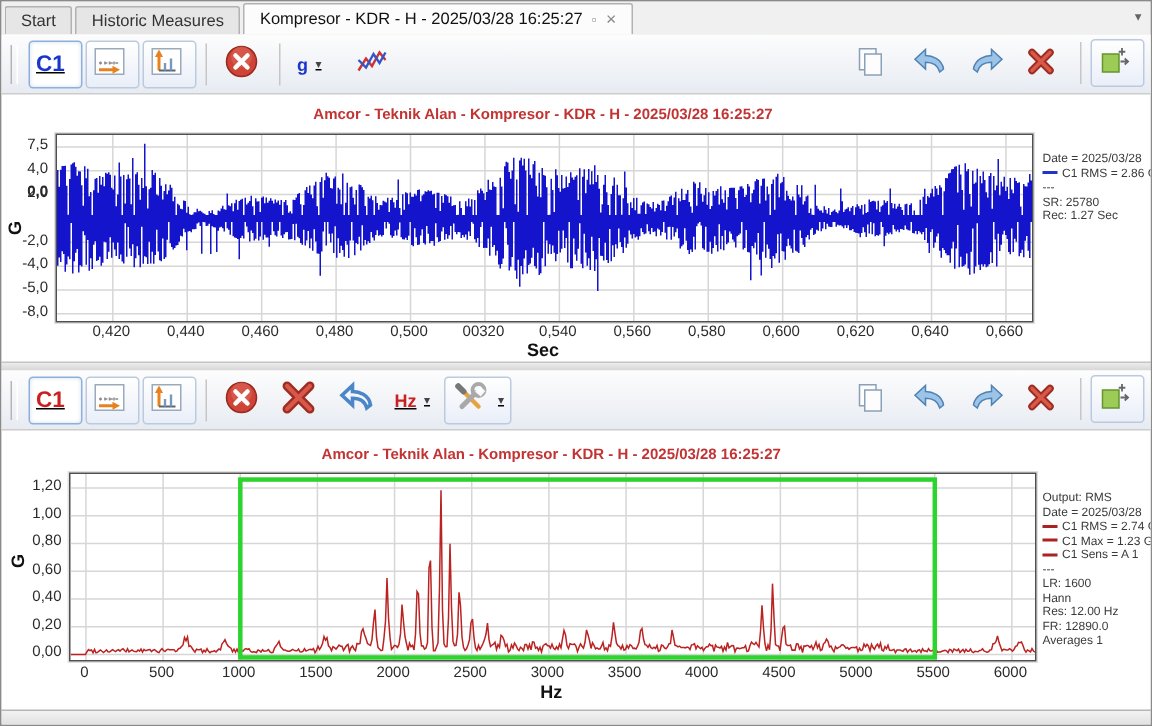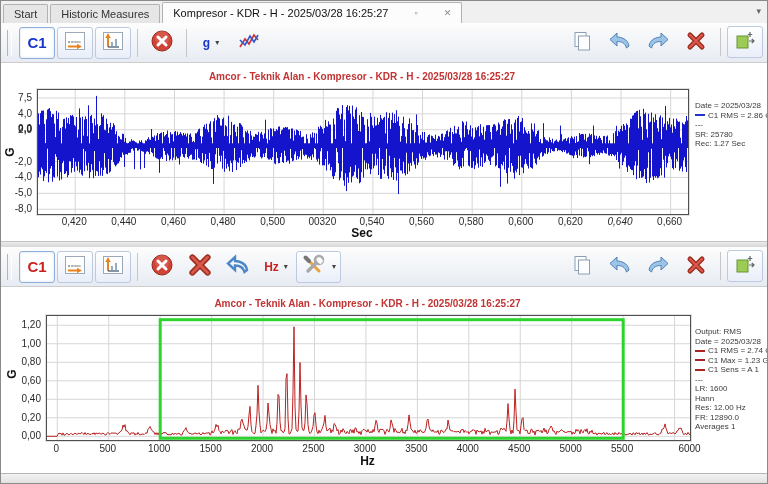--- a/index.html
+++ b/index.html
@@ -5,40 +5,40 @@
   html,body{margin:0;padding:0;background:#cfcfcf;}
   .app{position:relative;width:768px;height:484px;background:#ffffff;border:1px solid #8a8a8a;
        box-sizing:border-box;overflow:hidden;font-family:"Liberation Sans",sans-serif;}
 
   
   .tabbar{position:absolute;top:0;left:0;right:0;height:22px;background:#f0f0f0;
           border-bottom:1px solid #aeaeae;display:flex;align-items:flex-end;padding-left:2px;}
   .tab{height:18px;line-height:18px;padding:0 10px;font-size:11px;color:#333;background:#e6e6e6;
        border:1px solid #b2b2b2;border-bottom:none;margin-right:2px;border-radius:2px 2px 0 0;
        white-space:nowrap;cursor:pointer;}
-  .tab.active{background:#fcfcfc;height:20px;line-height:20px;display:flex;align-items:center;color:#111;gap:20px;}
+  .tab.active{background:#fcfcfc;height:20px;line-height:20px;display:flex;align-items:center;color:#111;}
   .tabicon{font-size:9px;color:#8a8a8a;margin-left:6px;}
   .tab-caret{position:absolute;right:6px;top:5px;font-size:9px;color:#666;cursor:pointer;}
 
   
   .panel{position:absolute;left:0;width:768px;background:#fff;}
   .panel.top{top:22px;height:218px;}
   .panel.bottom{top:246px;height:226px;}
   .divider{position:absolute;top:240px;left:0;width:768px;height:6px;
            background:linear-gradient(#ececec,#d2d2d2);border-top:1px solid #c4c4c4;}
   .statusbar{position:absolute;top:472px;left:0;width:768px;height:12px;
              background:linear-gradient(#f2f2f2,#dcdcdc);border-top:1px solid #b5b5b5;}
 
   
   .toolbar{position:absolute;top:0;left:0;right:0;height:40px;
            background:linear-gradient(#fdfdfd,#e7ebf2);border-bottom:1px solid #cccccc;
            display:flex;align-items:center;padding-left:6px;box-sizing:border-box;}
   .grip{width:3px;height:26px;border-left:1px solid #b5b5b5;border-right:1px solid #ffffff;margin:0 6px 0 0;cursor:grab;}
-  .tbtn{height:32px;min-width:36px;display:flex;align-items:center;justify-content:center;
-        padding:0 4px;margin:0 1px;background:none;border:1px solid transparent;border-radius:3px;cursor:pointer;}
+  .tbtn{height:32px;min-width:36px;display:flex;align-items:center;justify-content:flex-start;
+        padding:0 4px;margin:0 1px;background:none;border:1px solid transparent;border-radius:3px;cursor:pointer;text-decoration:underline;}
   .tbtn.framed{border-color:#bccadf;background:linear-gradient(#ffffff,#e9eef8);}
   .tbtn.sel{border-color:#8fb0da;background:#ffffff;box-shadow:inset 0 0 3px #d3dff0;}
   .sep{width:1px;height:28px;background:#c6c6c6;margin:0 5px;}
   .c1-blue{color:#1836cc;font-weight:bold;font-size:15px;}
   .c1-red{color:#cc1f1f;font-weight:bold;font-size:15px;}
   .unit-blue{color:#1836cc;font-weight:bold;font-size:12px;}
   .unit-red{color:#cc1f1f;font-weight:bold;font-size:12px;}
   .caret{font-size:8px;color:#444;margin-left:5px;}
   .rgroup{position:absolute;right:5px;top:3px;display:flex;align-items:center;}
 
@@ -196,21 +196,21 @@
         <span style="left: 86.8321px;">0,440</span>
         <span style="left: 136.45px;">0,460</span>
         <span style="left: 186.069px;">0,480</span>
         <span style="left: 235.687px;">0,500</span>
         <span style="left: 285.305px;">00320</span>
         <span style="left: 334.924px;">0,540</span>
         <span style="left: 384.542px;">0,560</span>
         <span style="left: 434.16px;">0,580</span>
         <span style="left: 483.779px;">0,600</span>
         <span style="left: 533.397px;">0,620</span>
-        <span style="left: 583.015px; font-style: italic;">0,640</span>
+        <span style="left: 583.015px;">0,640</span>
         <span style="left: 632.634px;">0,660</span>
       </div>
     <div class="xlabel" style="left:36px;top:203px;width:650px;">Sec</div>
     <div class="legend" id="legend-top" style="top:78px;">
         <div class="lrow">
           <span>Date = 2025/03/28</span>
         </div>
         <div class="lrow">
           <span class="lmark" style="background: rgb(34, 51, 204);"></span>
           <span>C1 RMS = 2.86 G</span>
@@ -367,21 +367,21 @@
         <span style="left: 113.168px;">1000</span>
         <span style="left: 164.608px;">1500</span>
         <span style="left: 216.048px;">2000</span>
         <span style="left: 267.488px;">2500</span>
         <span style="left: 318.928px;">3000</span>
         <span style="left: 370.368px;">3500</span>
         <span style="left: 421.808px;">4000</span>
         <span style="left: 473.248px;">4500</span>
         <span style="left: 524.688px;">5000</span>
         <span style="left: 576.128px;">5500</span>
-        <span style="left: 627.568px; margin-left: 16px;">6000</span>
+        <span style="left: 627.568px;">6000</span>
       </div>
     <div class="xlabel" style="left:45px;top:207px;width:643px;">Hz</div>
     <div class="legend" id="legend-bot" style="top:80px;">
         <div class="lrow">
           <span>Output: RMS</span>
         </div>
         <div class="lrow">
           <span>Date = 2025/03/28</span>
         </div>
         <div class="lrow">

